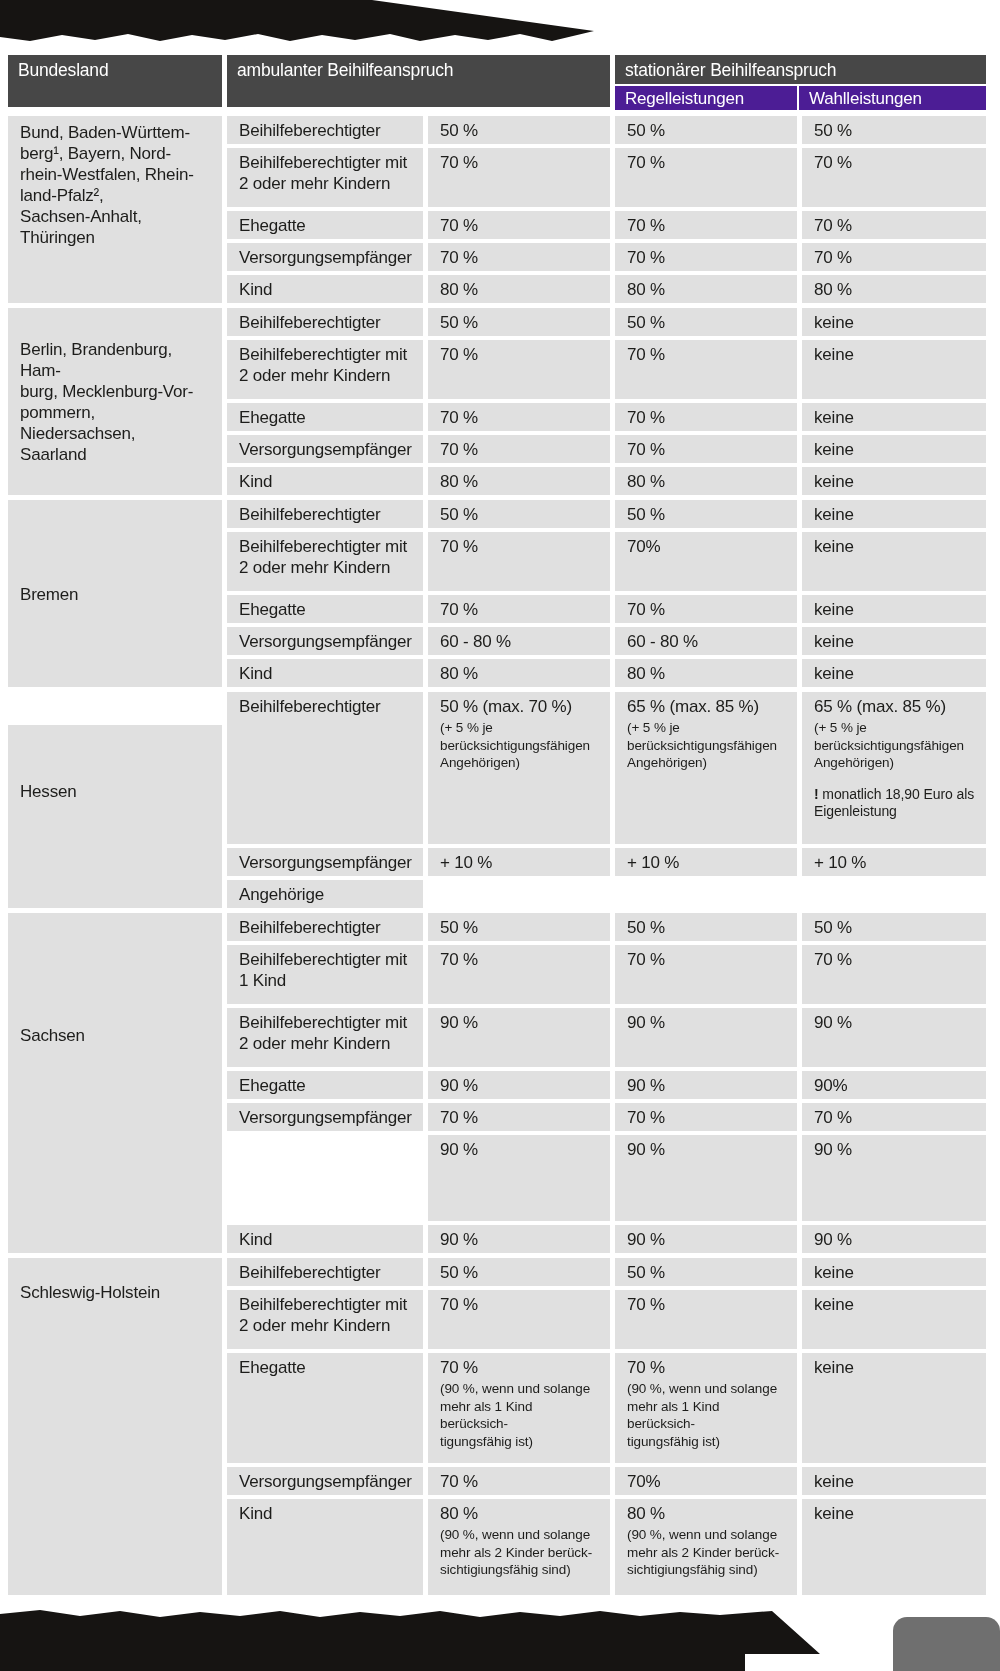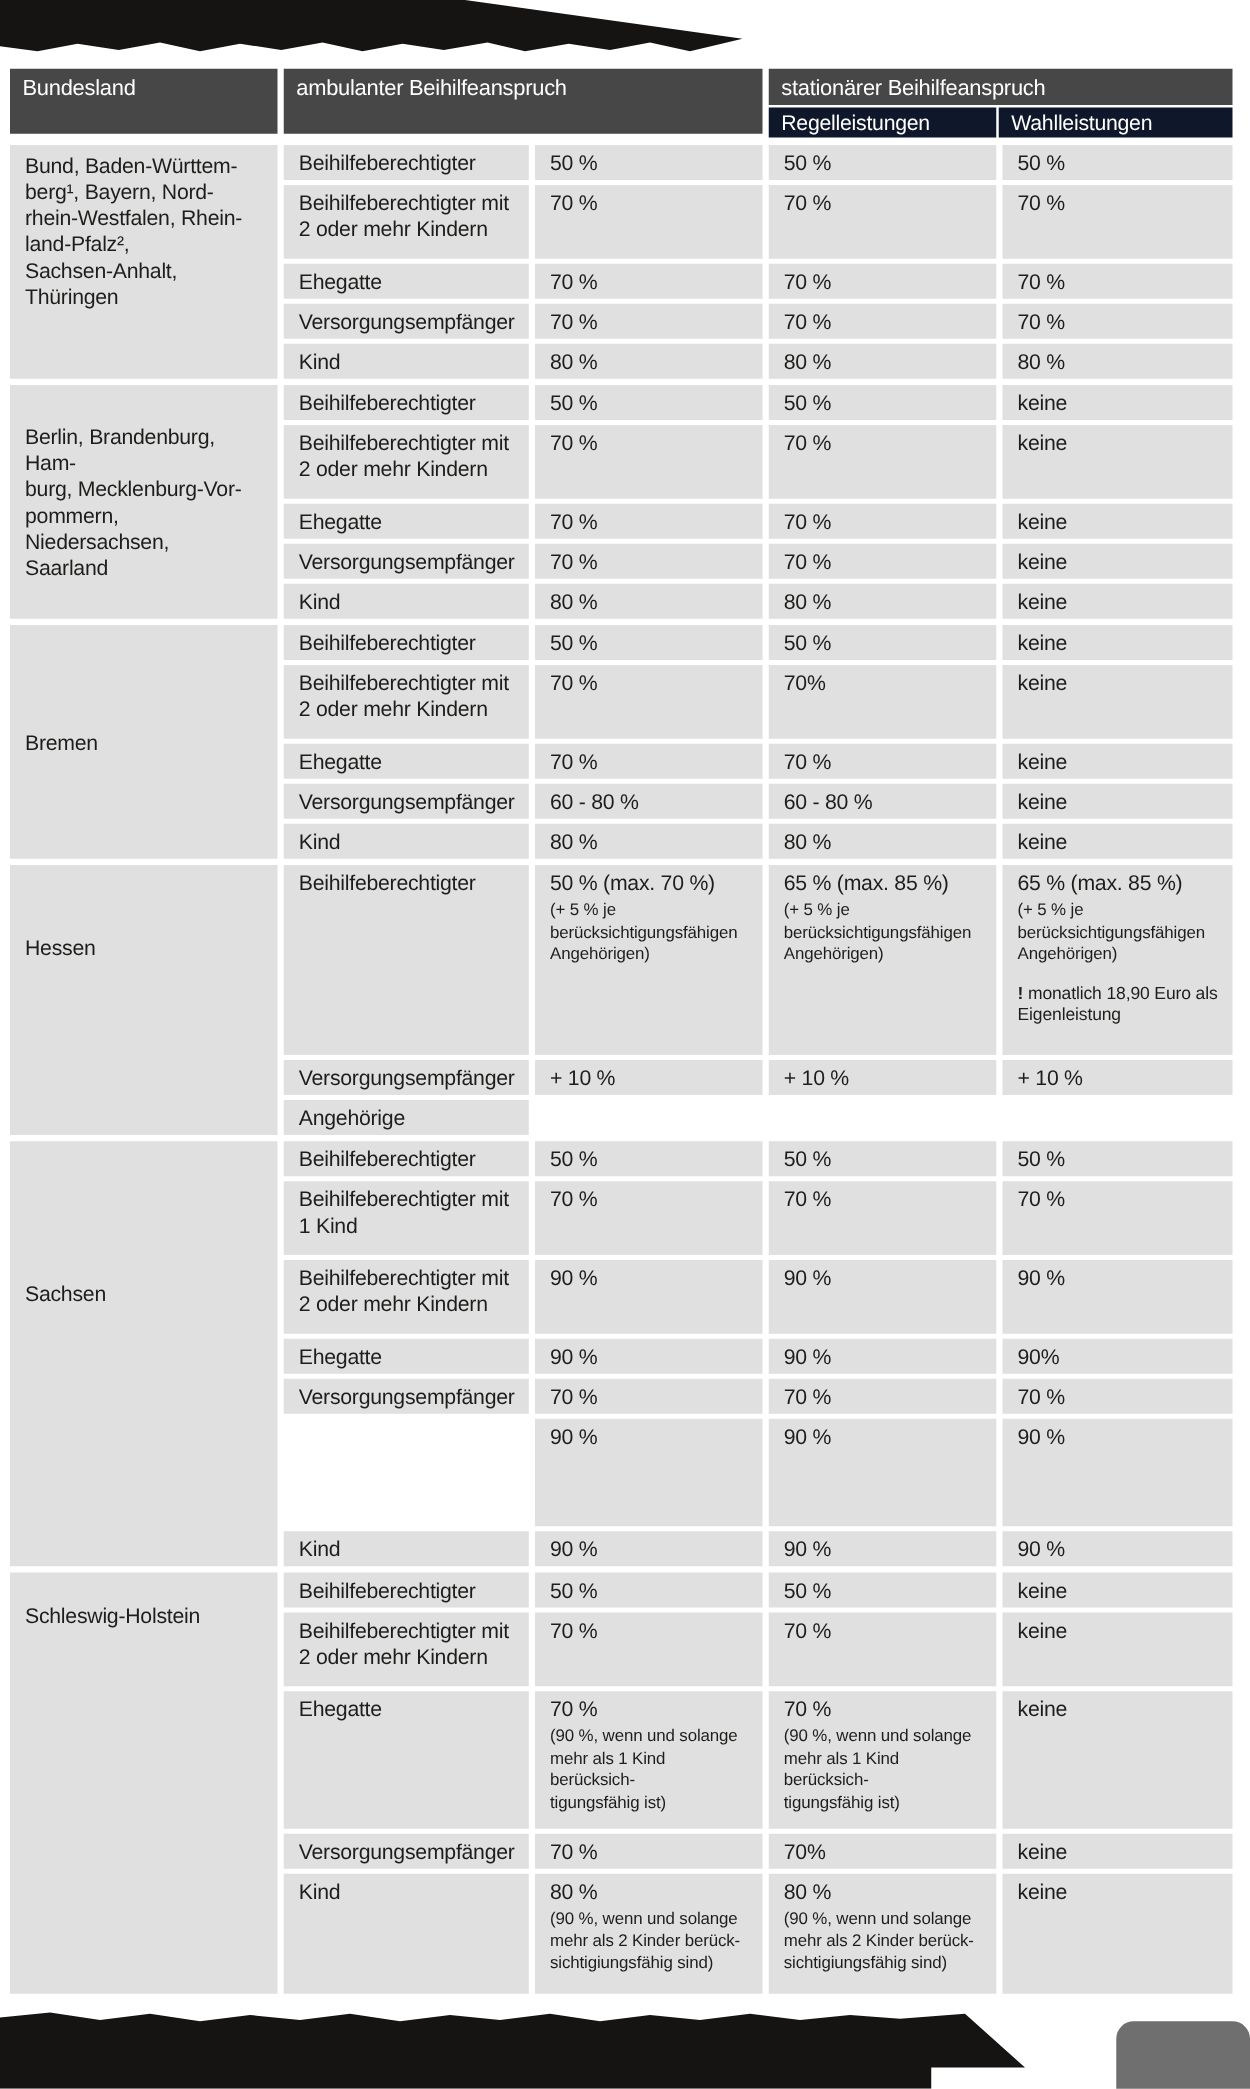--- a/index.html
+++ b/index.html
@@ -10,21 +10,21 @@
   #banner-bottom{top:1608px;}
   #gray-blob{position:absolute;left:893px;top:1617px;width:107px;height:54px;
              background:#6f6f6f;border-radius:14px 14px 0 0;}
   
   #table{position:absolute;left:8px;top:55px;width:978px;}
   .hdr{display:grid;grid-template-columns:214px 383px 371px;column-gap:5px;margin-bottom:4px;}
   .hcell{background:#474747;color:#fff;font-size:17.5px;padding:5px 10px 0 10px;height:52px;box-sizing:border-box;}
   .hsplit{display:grid;grid-template-rows:29px 24px;row-gap:2px;height:57px;}
   .hsplit .htop{background:#474747;color:#fff;font-size:17.5px;padding:5px 10px 0 10px;box-sizing:border-box;}
   .hsub{display:grid;grid-template-columns:182px 187px;column-gap:2px;}
-  .hsub>div{background:#0f172a;color:#fff;font-size:17px;padding:3px 10px 0 10px;box-sizing:border-box;}
+  .hsub>div{background:#4c1d95;color:#fff;font-size:17px;padding:3px 10px 0 10px;box-sizing:border-box;}
   .grp{display:grid;grid-template-columns:214px 196px 182px 182px 184px;
        column-gap:5px;row-gap:4px;margin-bottom:5px;}
   .cell{background:#e0e0e0;box-sizing:border-box;padding:4px 10px 3px 12px;font-size:17px;line-height:21px;}
   .state{grid-column:1;display:flex;flex-direction:column;white-space:pre-line;padding-top:6px;}
   .state.center{justify-content:center;padding-top:4px;}
   .rlabel{grid-column:2;white-space:pre-line;}
   .val{white-space:pre-line;}
   .note{font-size:13.5px;line-height:17.5px;white-space:pre-line;margin-top:2px;letter-spacing:-0.1px;}
   .extra{font-size:14px;line-height:17px;margin-top:14px;letter-spacing:-0.1px;}
   .excl{font-weight:bold;}
@@ -214,21 +214,21 @@
           <div class="val">80 %</div>
         </div>
         <div class="cell" style="grid-area: 5 / 4;">
           <div class="val">80 %</div>
         </div>
         <div class="cell" style="grid-area: 5 / 5;">
           <div class="val">keine</div>
         </div>
       </div>
       <div class="grp" style="grid-template-rows: minmax(152px, auto) minmax(28px, auto) minmax(28px, auto);">
-        <div class="cell state" style="padding-top: 56px; grid-row: 1 / 4;">Hessen</div>
+        <div class="cell state" style="padding-top: 56px; grid-row: 1 / 4; margin-top: 33px;">Hessen</div>
         <div class="cell rlabel" style="grid-row: 1;">Beihilfeberechtigter</div>
         <div class="cell" style="grid-area: 1 / 3;">
           <div class="val">50 % (max. 70 %)</div>
           <div class="note">(+ 5 % je
 berücksichtigungsfähigen
 Angehörigen)</div>
         </div>
         <div class="cell" style="grid-area: 1 / 4;">
           <div class="val">65 % (max. 85 %)</div>
           <div class="note">(+ 5 % je

